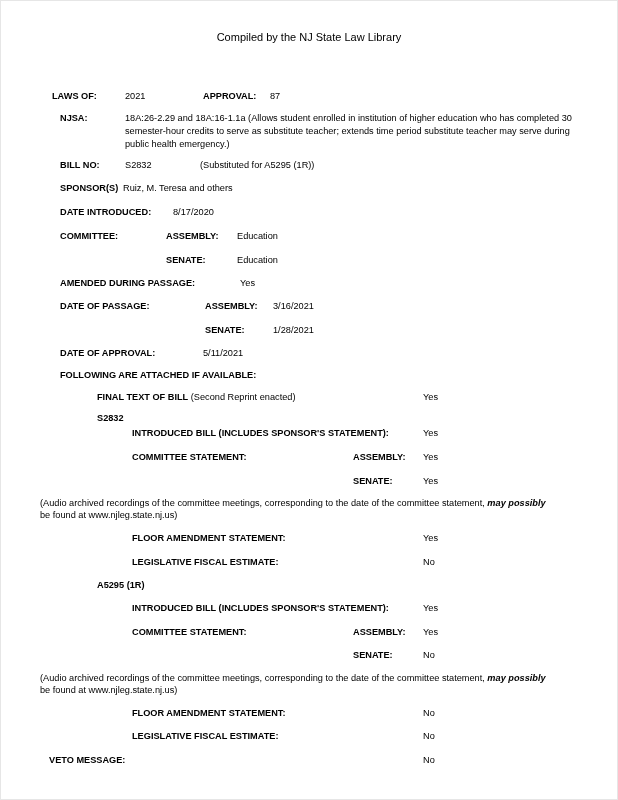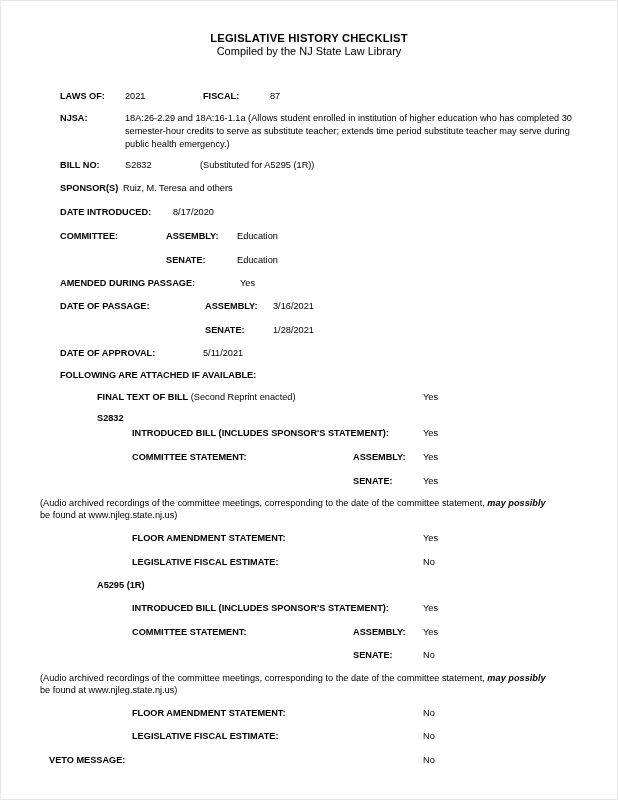--- a/index.html
+++ b/index.html
@@ -22,27 +22,26 @@
   .hdr .l3 { font-size:11px; line-height:12px; }
   .wrapblock { position:absolute; line-height:13px; }
   .note { position:absolute; line-height:12px; width:560px; }
 </style>
 </head>
 <body>
 
 <div class="page">
 
   <div class="hdr">
-    <div class="l2">LEGISLATIVE HISTORY CHECKLIST</div>
     <div class="l3">Compiled by the NJ State Law Library</div>
   </div>
 
-  <span class="t b" style="top:91px;left:60px">LAWS OF:</span>
+  <span class="t b" style="top:91px;left:52px">LAWS OF:</span>
   <span class="t" style="top:91px;left:125px">2021</span>
-  <span class="t b" style="top:91px;left:203px">FISCAL:</span>
+  <span class="t b" style="top:91px;left:203px">APPROVAL:</span>
   <span class="t" style="top:91px;left:270px">87</span>
 
   <span class="t b" style="top:113px;left:60px">NJSA:</span>
   <div class="wrapblock" style="top:112px;left:125px;width:452px">18A:26-2.29 and 18A:16-1.1a (Allows student enrolled in institution of higher education who has completed 30 semester-hour credits to serve as substitute teacher; extends time period substitute teacher may serve during public health emergency.)</div>
 
   <span class="t b" style="top:160px;left:60px">BILL NO:</span>
   <span class="t" style="top:160px;left:125px">S2832</span>
   <span class="t" style="top:160px;left:200px">(Substituted for A5295 (1R))</span>
 
   <span class="t b" style="top:183px;left:60px">SPONSOR(S)</span>

